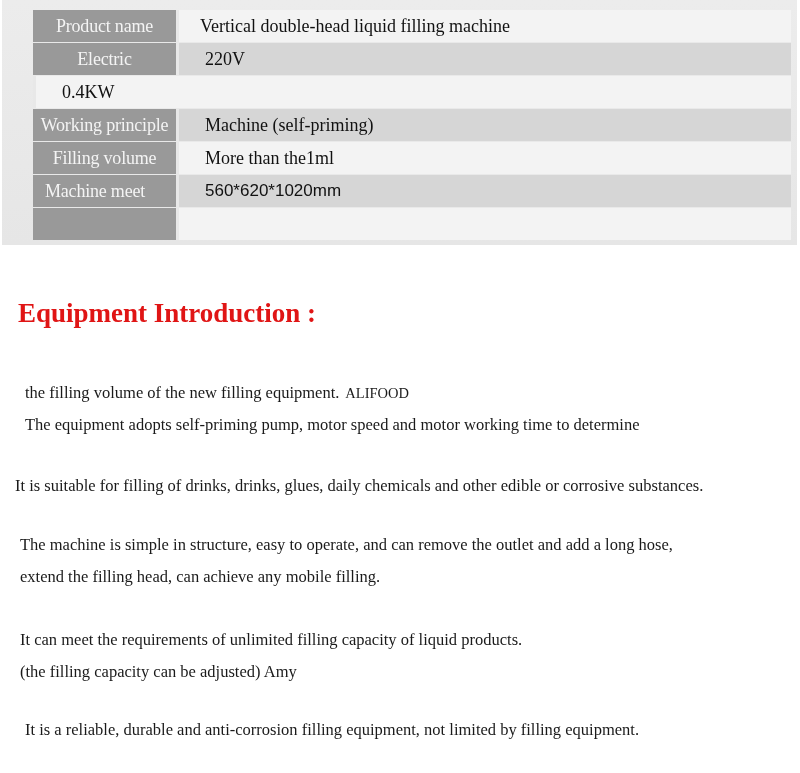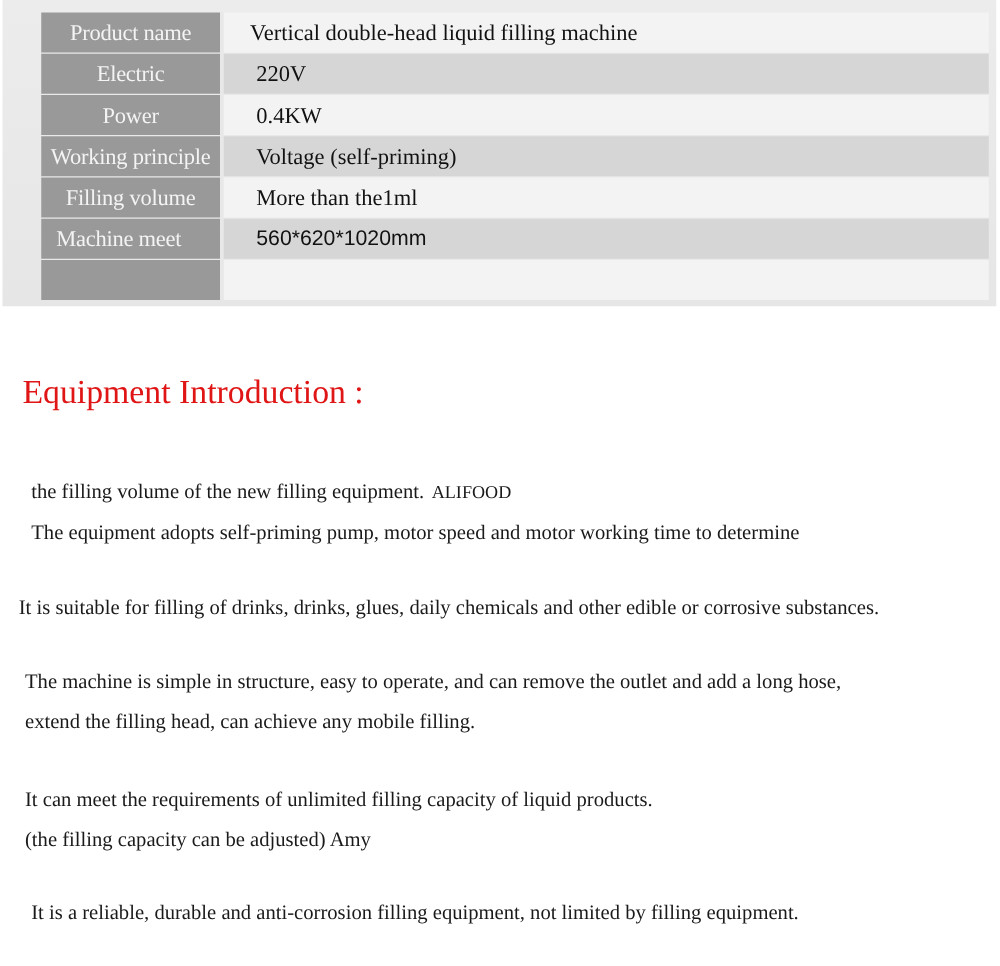--- a/index.html
+++ b/index.html
@@ -18,21 +18,21 @@
   .spec-gap { width: 3px; background: #e8e8e8; }
   .spec-value { flex: 1; font-size: 18px; display: flex; align-items: center;
                 padding-left: 26px; white-space: nowrap; }
   .spec-value.odd { background: #f3f3f3; }
   .spec-value.even { background: #d6d6d6; }
   .spec-value.sans { font-family: Liberation Sans, sans-serif; font-size: 17px; }
   .spec-value.pad1 { padding-left: 21px; }
   .spec-value.pad2 { }
 
   .section-title { position: absolute; left: 18px; top: 298px; margin: 0;
-                   color: #e01515; font-size: 27px; font-weight: normal; }
+                   color: #e01515; font-size: 27px; font-weight: bold; }
 
   .para { position: absolute; margin: 0; font-size: 16.5px; line-height: 32px;
           white-space: nowrap; color: #1a1a1a; }
   .para .brand { font-size: 14.5px; margin-left: 6px; }
   .p1 { left: 25px; top: 377px; }
   .p2 { left: 15px; top: 470px; }
   .p3 { left: 20px; top: 529px; }
   .p4 { left: 20px; top: 624px; }
   .p5 { left: 25px; top: 714px; }
 </style>
@@ -45,28 +45,27 @@
       <div class="spec-label">Product name</div>
       <div class="spec-gap"></div>
       <div class="spec-value odd pad1">Vertical double-head liquid filling machine</div>
     </div>
     <div class="spec-row">
       <div class="spec-label">Electric</div>
       <div class="spec-gap"></div>
       <div class="spec-value even pad2">220V</div>
     </div>
     <div class="spec-row">
-      <div class="spec-label">Power</div>
       <div class="spec-gap"></div>
       <div class="spec-value odd pad2">0.4KW</div>
     </div>
     <div class="spec-row">
       <div class="spec-label">Working principle</div>
       <div class="spec-gap"></div>
-      <div class="spec-value even">Voltage (self-priming)</div>
+      <div class="spec-value even">Machine (self-priming)</div>
     </div>
     <div class="spec-row">
       <div class="spec-label">Filling volume</div>
       <div class="spec-gap"></div>
       <div class="spec-value odd">More than the1ml</div>
     </div>
     <div class="spec-row">
       <div class="spec-label left">Machine meet</div>
       <div class="spec-gap"></div>
       <div class="spec-value even sans">560*620*1020mm</div>

